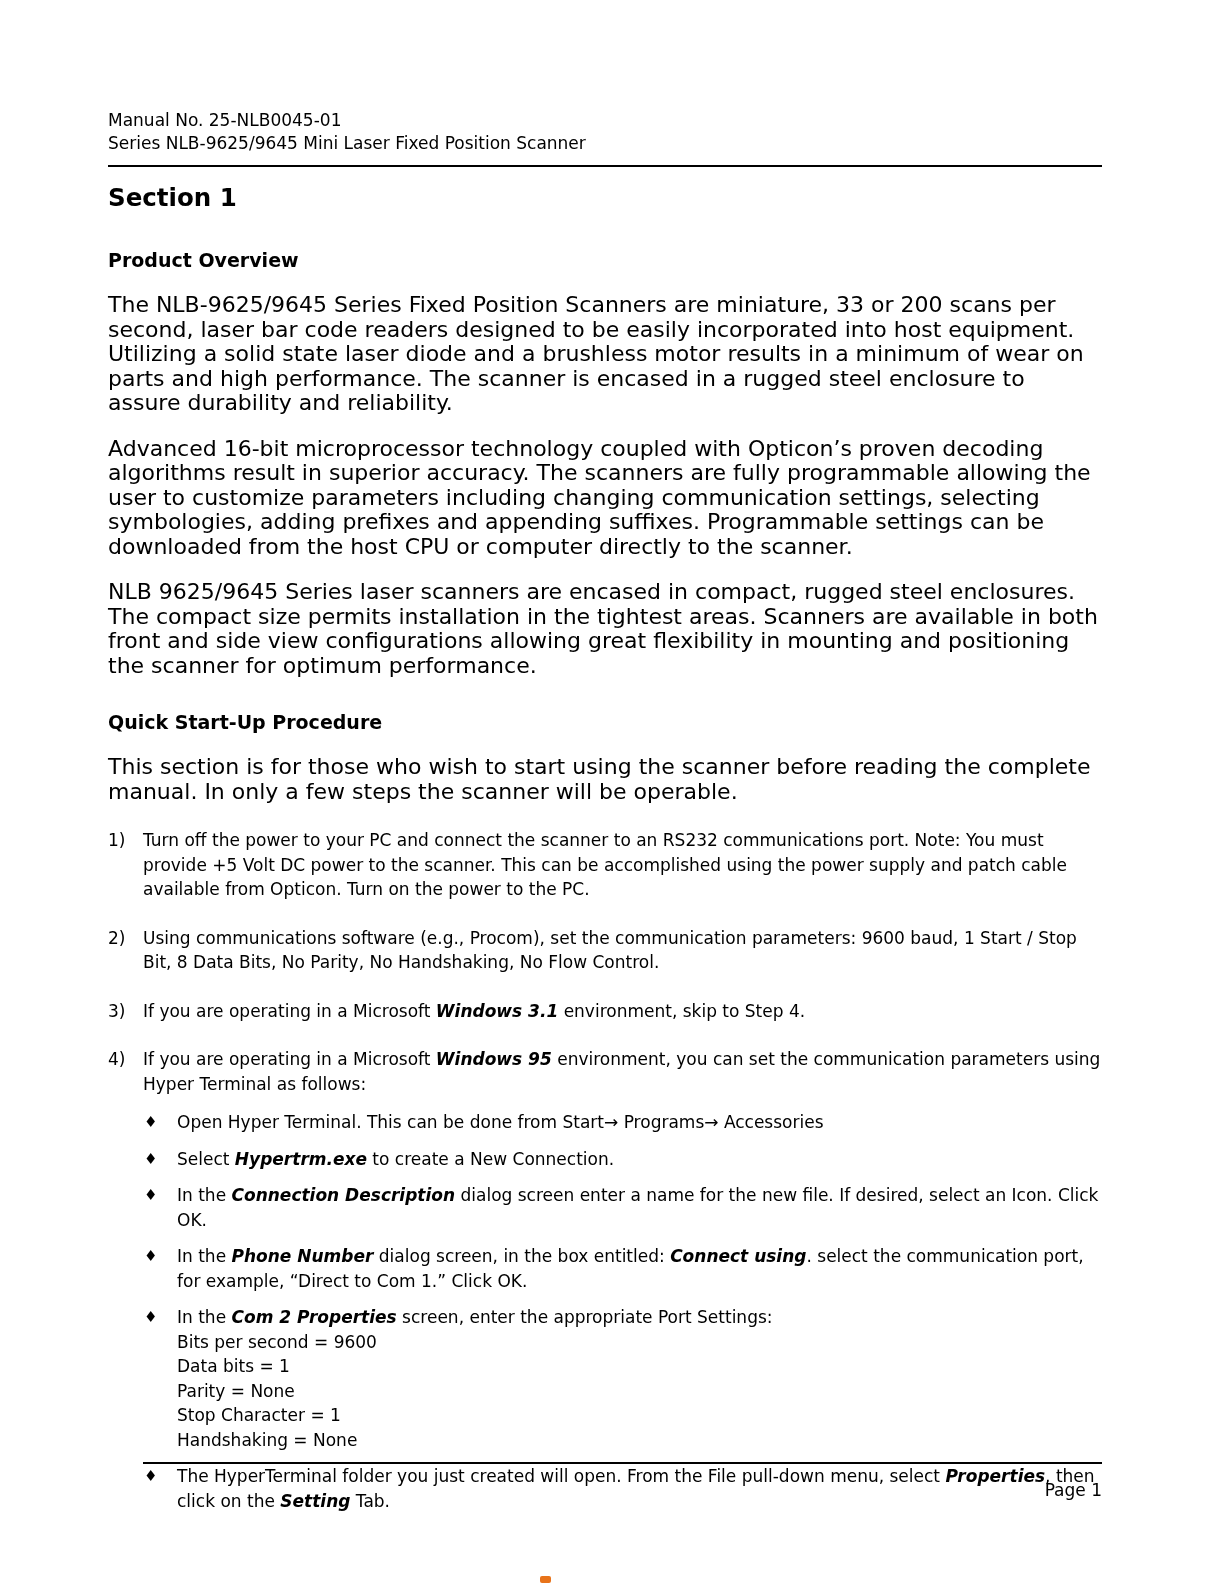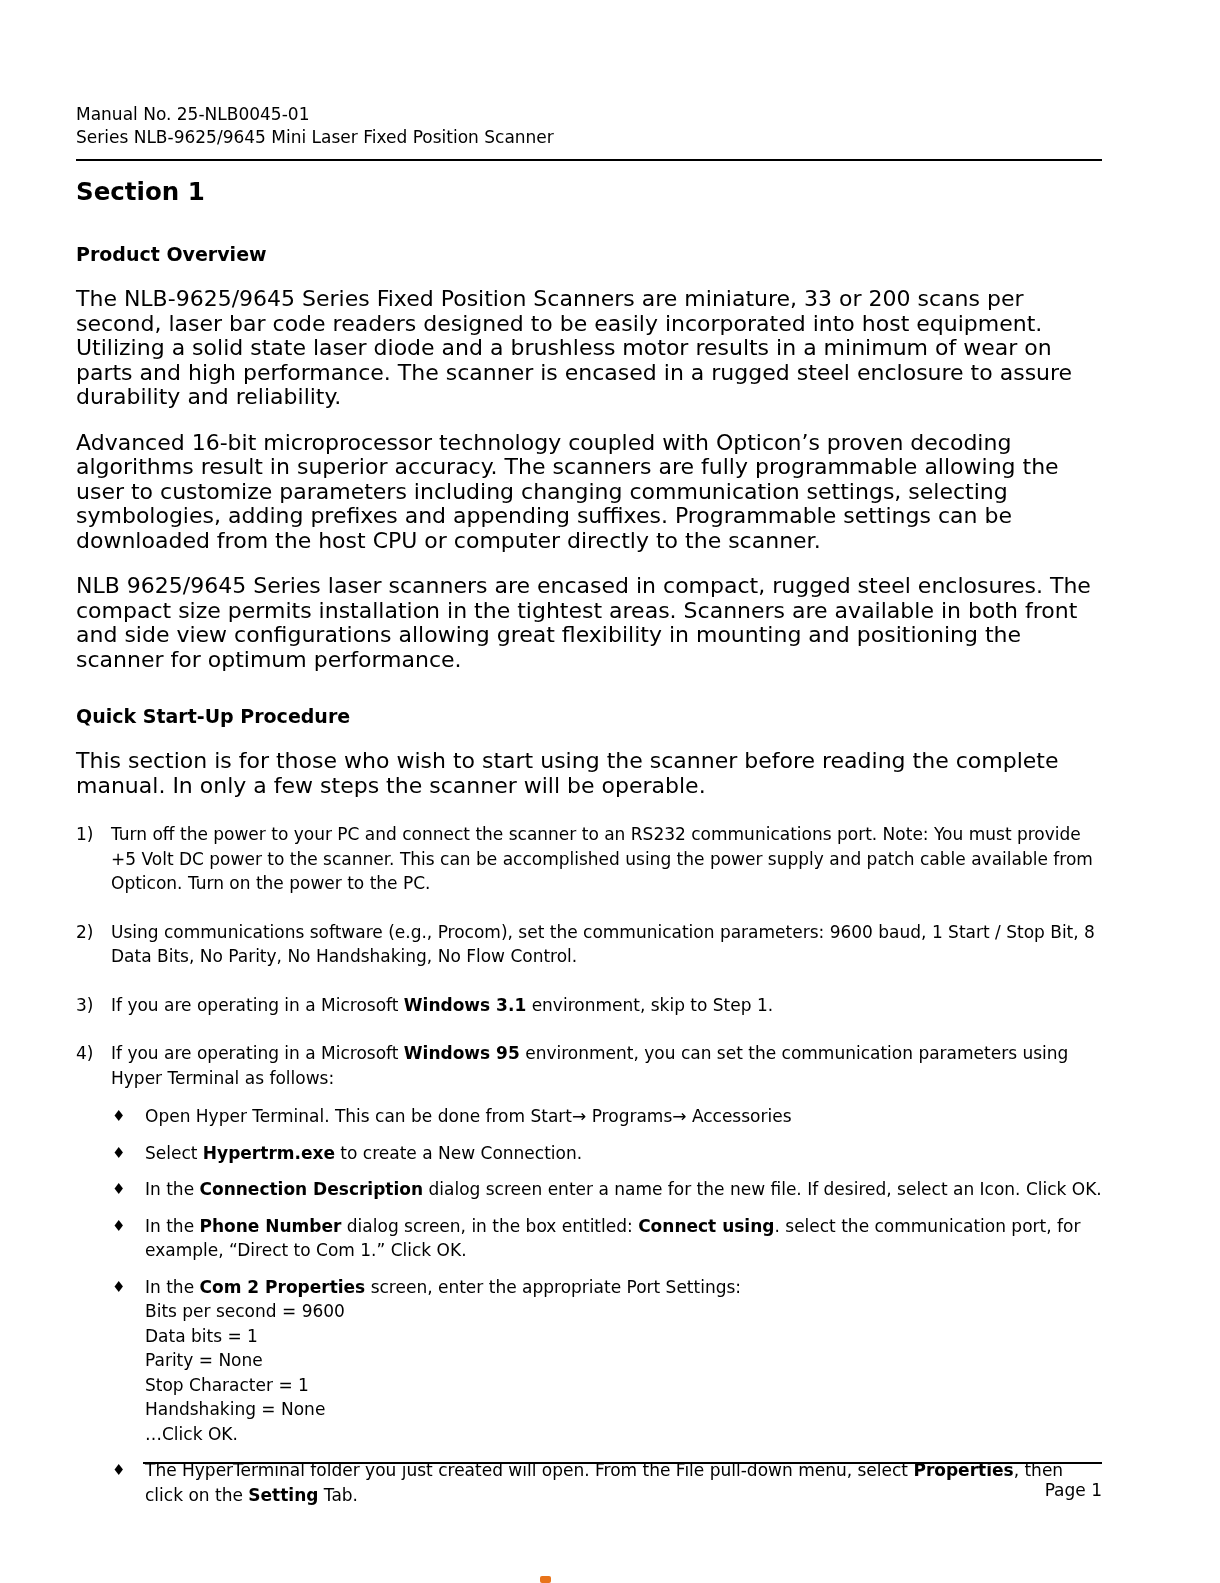--- a/index.html
+++ b/index.html
@@ -8,21 +8,22 @@
     width: 1220px;
     height: 1583px;
     position: relative;
     font-family: "DejaVu Sans", "Liberation Sans", sans-serif;
     color: #000;
     overflow: hidden;
   }
   .page {
     position: absolute;
     inset: 0;
-    padding: 103px 118px 0 76px;
+    padding: 103px 118px 0 108px;
+    margin-top: 6px;
   }
   .doc-header {
     font-size: 17px;
     line-height: 23px;
   }
   .rule {
     border: none;
     border-top: 2px solid #000;
     margin-top: 10px;
   }
@@ -65,21 +66,21 @@
   .bullet {
     display: flex;
     margin-top: 12px;
   }
   .bullet-glyph {
     width: 33px;
     flex-shrink: 0;
     font-size: 15px;
   }
   .bullet-body { flex: 1; }
-  b { font-weight: bold; }
+  b { font-weight: bold; font-style: italic; }
   .footer-area {
     position: absolute;
     left: 143px;
     right: 118px;
     top: 1462px;
   }
   .footer-rule {
     border: none;
     border-top: 2px solid #000;
   }
@@ -132,21 +133,21 @@
       <span class="step-body"><span>Turn off the power to your PC and connect the scanner to an RS232 communications port.  Note: You must provide +5 Volt DC power to the scanner. This can be accomplished using the power supply and patch cable available from Opticon. Turn on the power to the PC.</span></span>
     </div>
 
     <div class="step">
       <span class="step-num">2)</span>
       <span class="step-body"><span>Using communications software (e.g., Procom), set the communication parameters: 9600 baud, 1 Start / Stop Bit, 8 Data Bits, No Parity, No Handshaking, No Flow Control.</span></span>
     </div>
 
     <div class="step">
       <span class="step-num">3)</span>
-      <span class="step-body"><span>If you are operating in a Microsoft </span><b>Windows 3.1</b><span> environment, skip to Step 1.</span></span>
+      <span class="step-body"><span>If you are operating in a Microsoft </span><b>Windows 3.1</b><span> environment, skip to Step 4.</span></span>
     </div>
 
     <div class="step">
       <span class="step-num">4)</span>
       <span class="step-body"><span>If you are operating in a Microsoft </span><b>Windows 95</b><span> environment, you can set the communication parameters using Hyper Terminal as follows:</span></span>
     </div>
 
     <div class="bullets">
 
       <div class="bullet">
@@ -171,21 +172,20 @@
 
       <div class="bullet">
         <span class="bullet-glyph">♦</span>
         <span class="bullet-body">
           <span>In the </span><b>Com 2 Properties</b><span> screen, enter the appropriate Port Settings:</span>
           <div>Bits per second = 9600</div>
           <div>Data bits = 1</div>
           <div>Parity = None</div>
           <div>Stop Character = 1</div>
           <div>Handshaking = None</div>
-          <div>…Click OK.</div>
         </span>
       </div>
 
       <div class="bullet">
         <span class="bullet-glyph">♦</span>
         <span class="bullet-body"><span>The HyperTerminal folder you just created will open. From the File pull-down menu, select </span><b>Properties</b><span>, then click on the </span><b>Setting</b><span> Tab.</span></span>
       </div>
 
     </div>
   </div>

